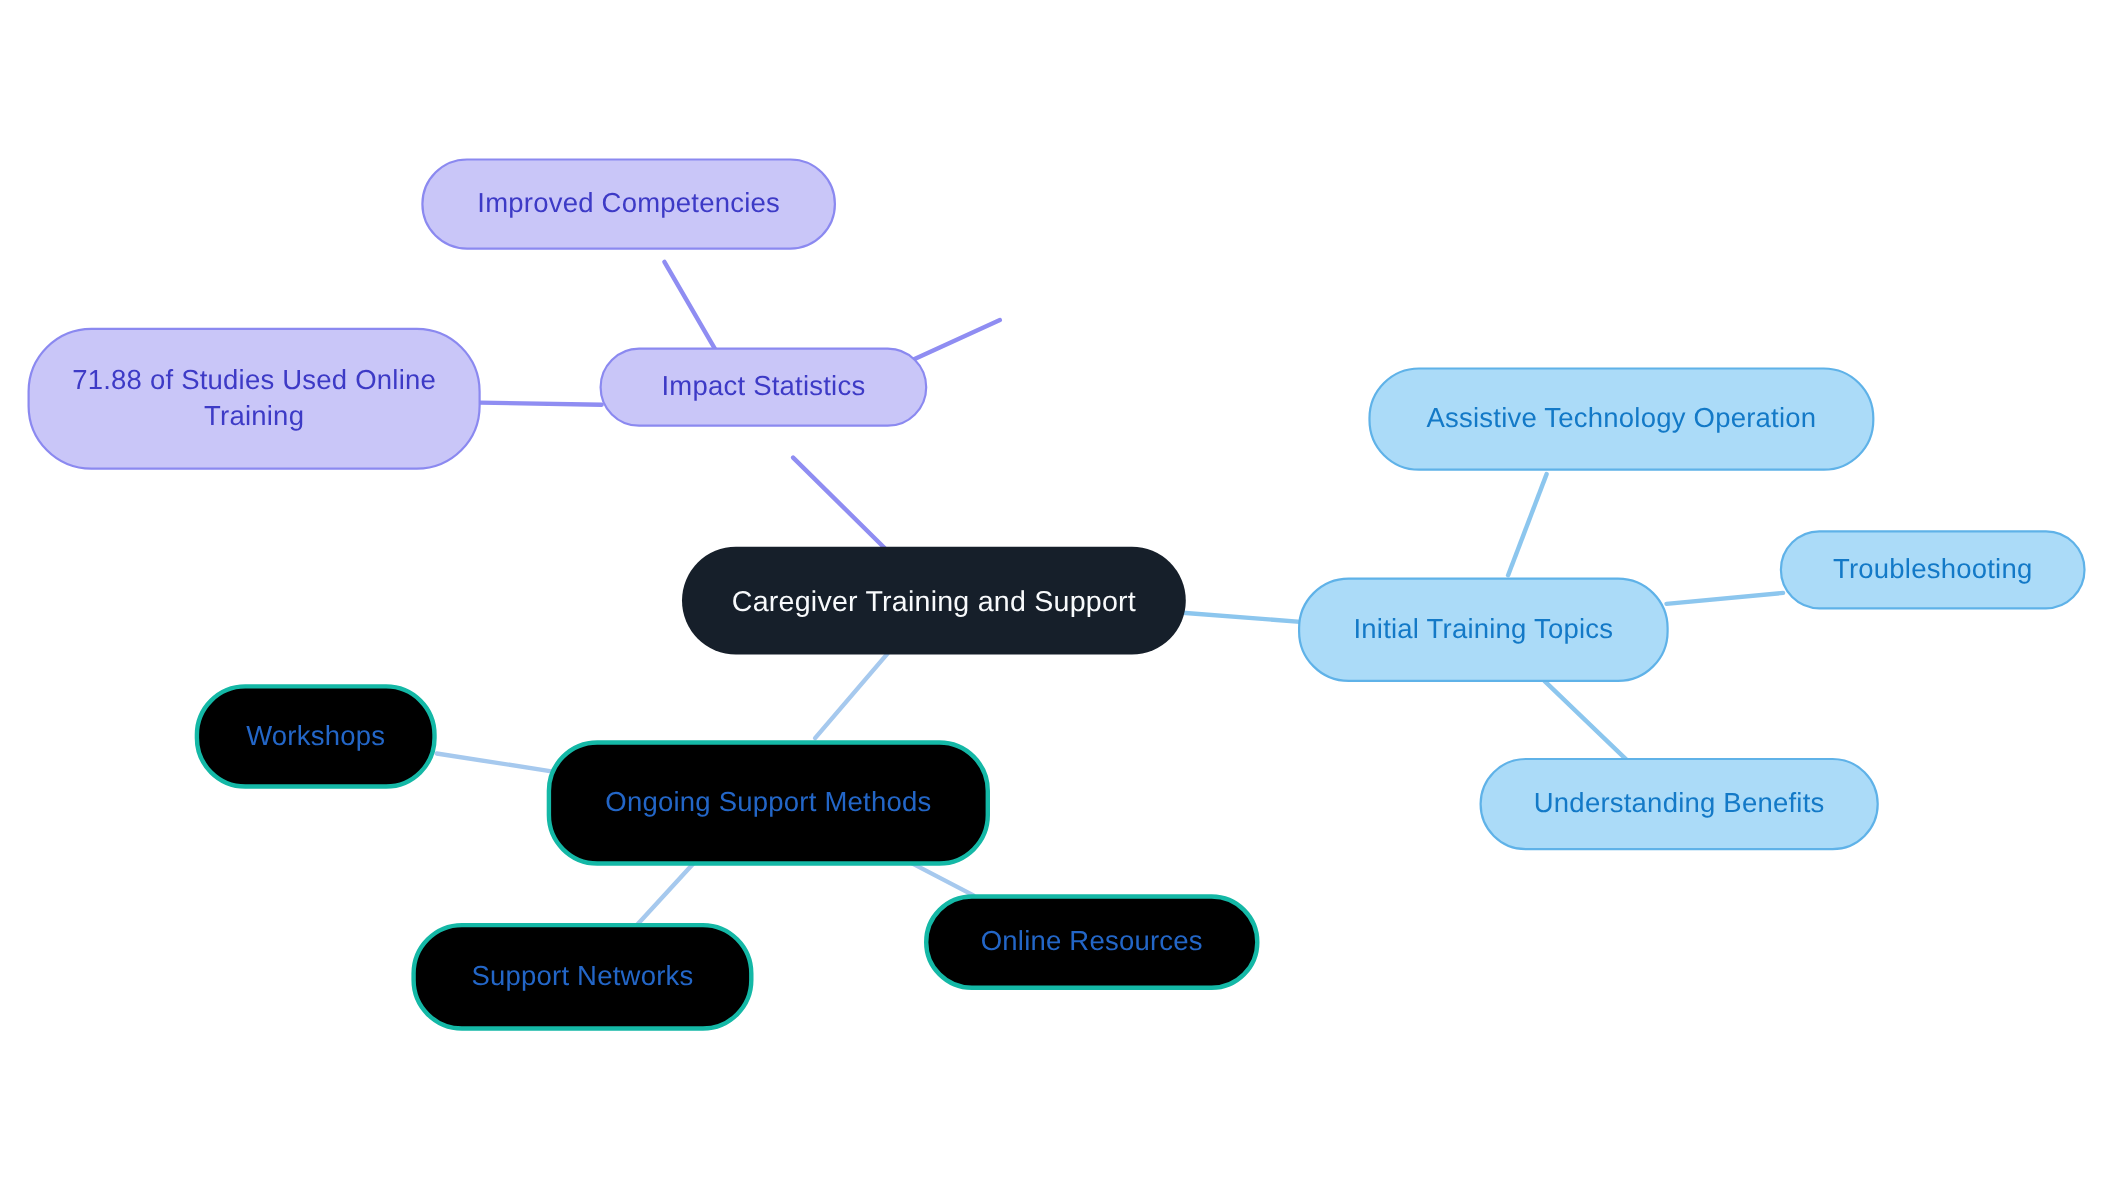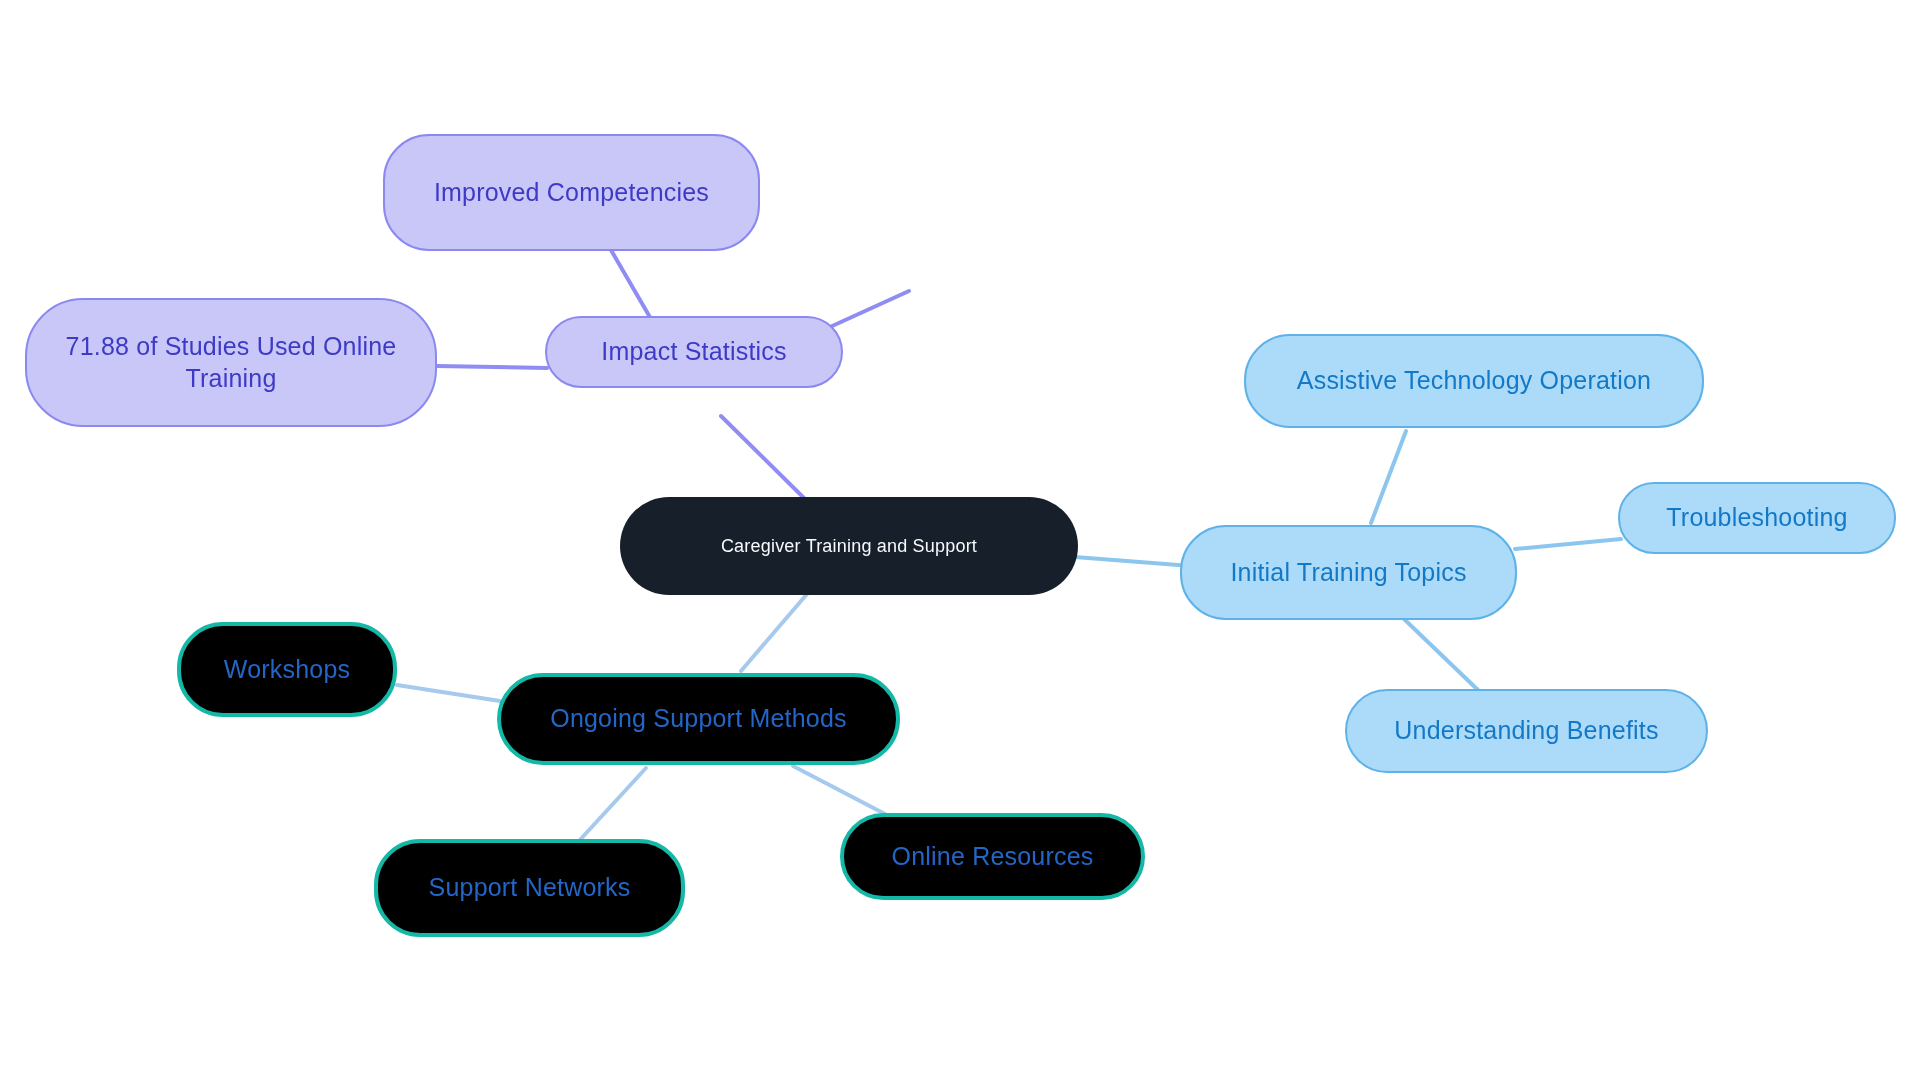--- a/index.html
+++ b/index.html
@@ -39,47 +39,47 @@
     line-height: 1.25;
     padding: 0 24px;
     cursor: default;
     letter-spacing: 0.2px;
   }
   .node-root {
     left: 620px; top: 497px; width: 458px; height: 98px;
     background: #161f2a;
     color: #f8fafc;
     border-radius: 49px;
-    font-size: 18px;
+    font-size: 26px;
     border: none;
   }
   .branch-purple {
     background: #c9c6f8;
     border: 2px solid #8b89f0;
     color: #3d3ac6;
   }
   .branch-sky {
     background: #abdbf8;
     border: 2px solid #5fb2e8;
     color: #1379c7;
   }
   .branch-pale {
     background: #000000;
     border: 4px solid #14b8a6;
     color: #2366c7;
   }
   .n-impact        { left: 545px;  top: 316px; width: 298px; height: 72px; }
-  .n-improved      { left: 383px;  top: 134px; width: 377px; height: 117px; }
+  .n-improved      { left: 383px;  top: 144px; width: 377px; height: 83px; }
   .n-reduced       { left: 862px;  top: 194px; width: 431px; height: 98px; }
   .n-studies       { left: 25px;   top: 298px; width: 412px; height: 129px; border-radius: 58px; }
   .n-itt           { left: 1180px; top: 525px; width: 337px; height: 95px; text-align: center; }
   .n-ato           { left: 1244px; top: 334px; width: 460px; height: 94px; }
   .n-trouble       { left: 1618px; top: 482px; width: 278px; height: 72px; }
   .n-benefits      { left: 1345px; top: 689px; width: 363px; height: 84px; text-align: right; }
-  .n-osm           { left: 497px;  top: 673px; width: 403px; height: 92px; }
+  .n-osm           { left: 497px;  top: 673px; width: 403px; height: 114px; }
   .n-workshops     { left: 177px;  top: 622px; width: 220px; height: 95px; }
   .n-networks      { left: 374px;  top: 839px; width: 311px; height: 98px; }
   .n-resources     { left: 840px;  top: 813px; width: 305px; height: 87px; }
 </style>
 </head>
 <body>
 
 <div class="canvas">
 
   <svg class="edges" width="1920" height="1083" viewBox="0 0 1920 1083">

